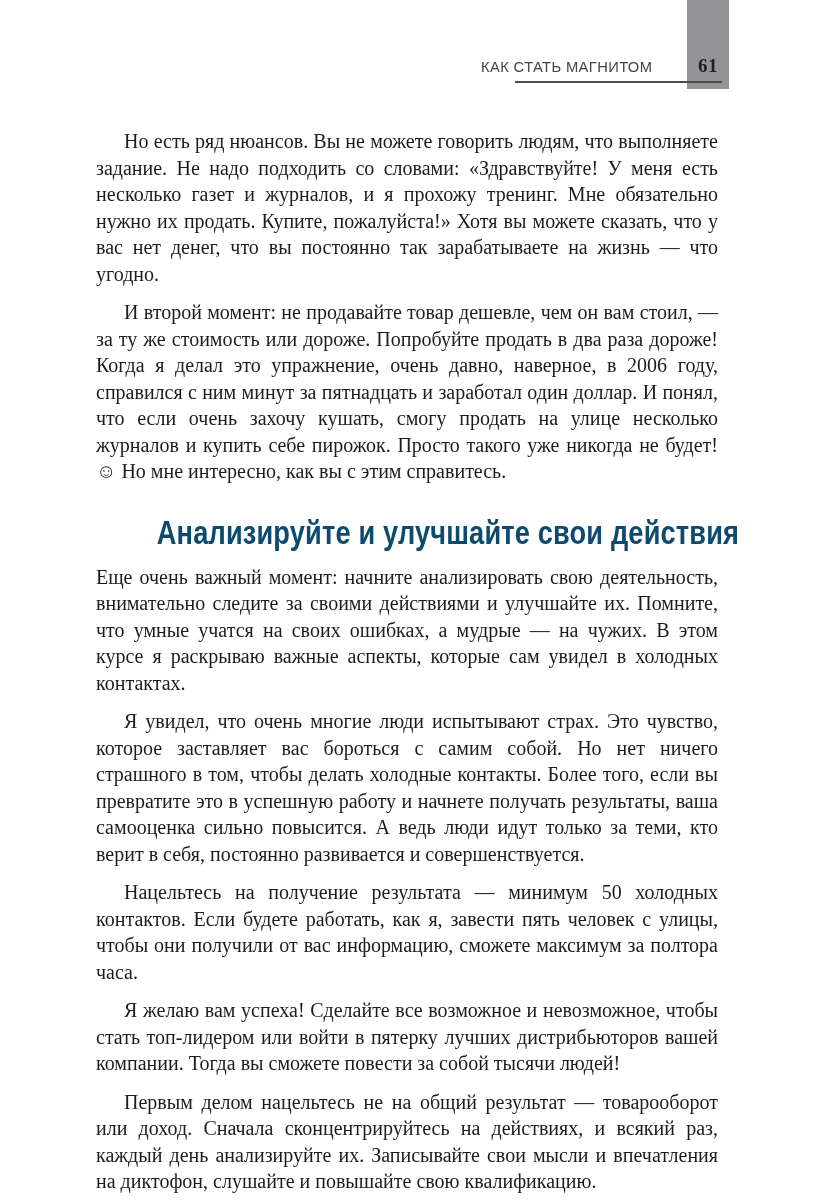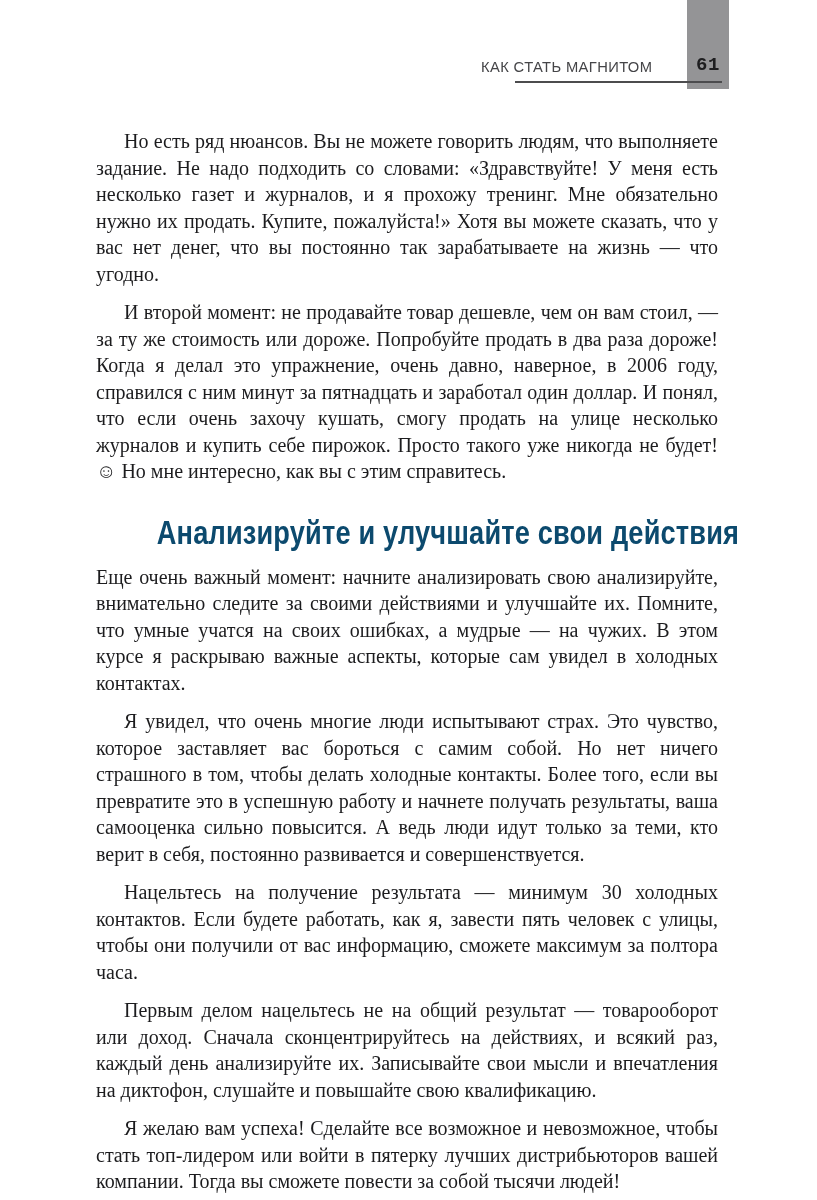--- a/index.html
+++ b/index.html
@@ -28,21 +28,21 @@
     width: 42px;
     height: 89px;
     background: #949496;
     display: flex;
     align-items: flex-end;
     justify-content: center;
     padding-bottom: 14px;
     box-sizing: border-box;
   }
   .page-number {
-    font-family: Liberation Mono, monospace;
+    font-family: Liberation Serif, serif;
     font-weight: bold;
     font-size: 19px;
     line-height: 1;
     color: #1e1e20;
     letter-spacing: 0.5px;
   }
   .running-title {
     position: absolute;
     top: 59px;
     right: 165px;
@@ -115,25 +115,25 @@
   <main class="text-column">
 
     <p class="indent">Но есть ряд нюансов. Вы не можете говорить людям, что выполняете задание. Не надо подходить со словами: «Здравствуйте! У меня есть несколько газет и журналов, и я прохожу тренинг. Мне обязательно нужно их продать. Купите, пожалуйста!» Хотя вы можете сказать, что у вас нет денег, что вы постоянно так зарабатываете на жизнь — что угодно.</p>
 
     <p class="indent">И второй момент: не продавайте товар дешевле, чем он вам стоил, — за ту же стоимость или дороже. Попробуйте продать в два раза дороже! Когда я делал это упражнение, очень давно, наверное, в 2006 году, справился с ним минут за пятнадцать и заработал один доллар. И понял, что если очень захочу кушать, смогу продать на улице несколько журналов и купить себе пирожок. Просто такого уже никогда не будет! ☺ Но мне интересно, как вы с этим справитесь.</p>
 
     <h2 class="section-heading">
       <span class="condensed">Анализируйте и улучшайте свои действия</span>
     </h2>
 
-    <p>Еще очень важный момент: начните анализировать свою анализируйте, внимательно следите за своими действиями и улучшайте их. Помните, что умные учатся на своих ошибках, а мудрые — на чужих. В этом курсе я раскрываю важные аспекты, которые сам увидел в холодных контактах.</p>
+    <p>Еще очень важный момент: начните анализировать свою деятельность, внимательно следите за своими действиями и улучшайте их. Помните, что умные учатся на своих ошибках, а мудрые — на чужих. В этом курсе я раскрываю важные аспекты, которые сам увидел в холодных контактах.</p>
 
     <p class="indent">Я увидел, что очень многие люди испытывают страх. Это чувство, которое заставляет вас бороться с самим собой. Но нет ничего страшного в том, чтобы делать холодные контакты. Более того, если вы превратите это в успешную работу и начнете получать результаты, ваша самооценка сильно повысится. А ведь люди идут только за теми, кто верит в себя, постоянно развивается и совершенствуется.</p>
 
-    <p class="indent">Нацельтесь на получение результата — минимум 30 холодных контактов. Если будете работать, как я, завести пять человек с улицы, чтобы они получили от вас информацию, сможете максимум за полтора часа.</p>
+    <p class="indent">Нацельтесь на получение результата — минимум 50 холодных контактов. Если будете работать, как я, завести пять человек с улицы, чтобы они получили от вас информацию, сможете максимум за полтора часа.</p>
+
+    <p class="indent">Я желаю вам успеха! Сделайте все возможное и невозможное, чтобы стать топ-лидером или войти в пятерку лучших дистрибьюторов вашей компании. Тогда вы сможете повести за собой тысячи людей!</p>
 
     <p class="indent">Первым делом нацельтесь не на общий результат — товарооборот или доход. Сначала сконцентрируйтесь на действиях, и всякий раз, каждый день анализируйте их. Записывайте свои мысли и впечатления на диктофон, слушайте и повышайте свою квалификацию.</p>
-
-    <p class="indent">Я желаю вам успеха! Сделайте все возможное и невозможное, чтобы стать топ-лидером или войти в пятерку лучших дистрибьюторов вашей компании. Тогда вы сможете повести за собой тысячи людей!</p>
 
   </main>
 
 </div>
 
 </body></html>

